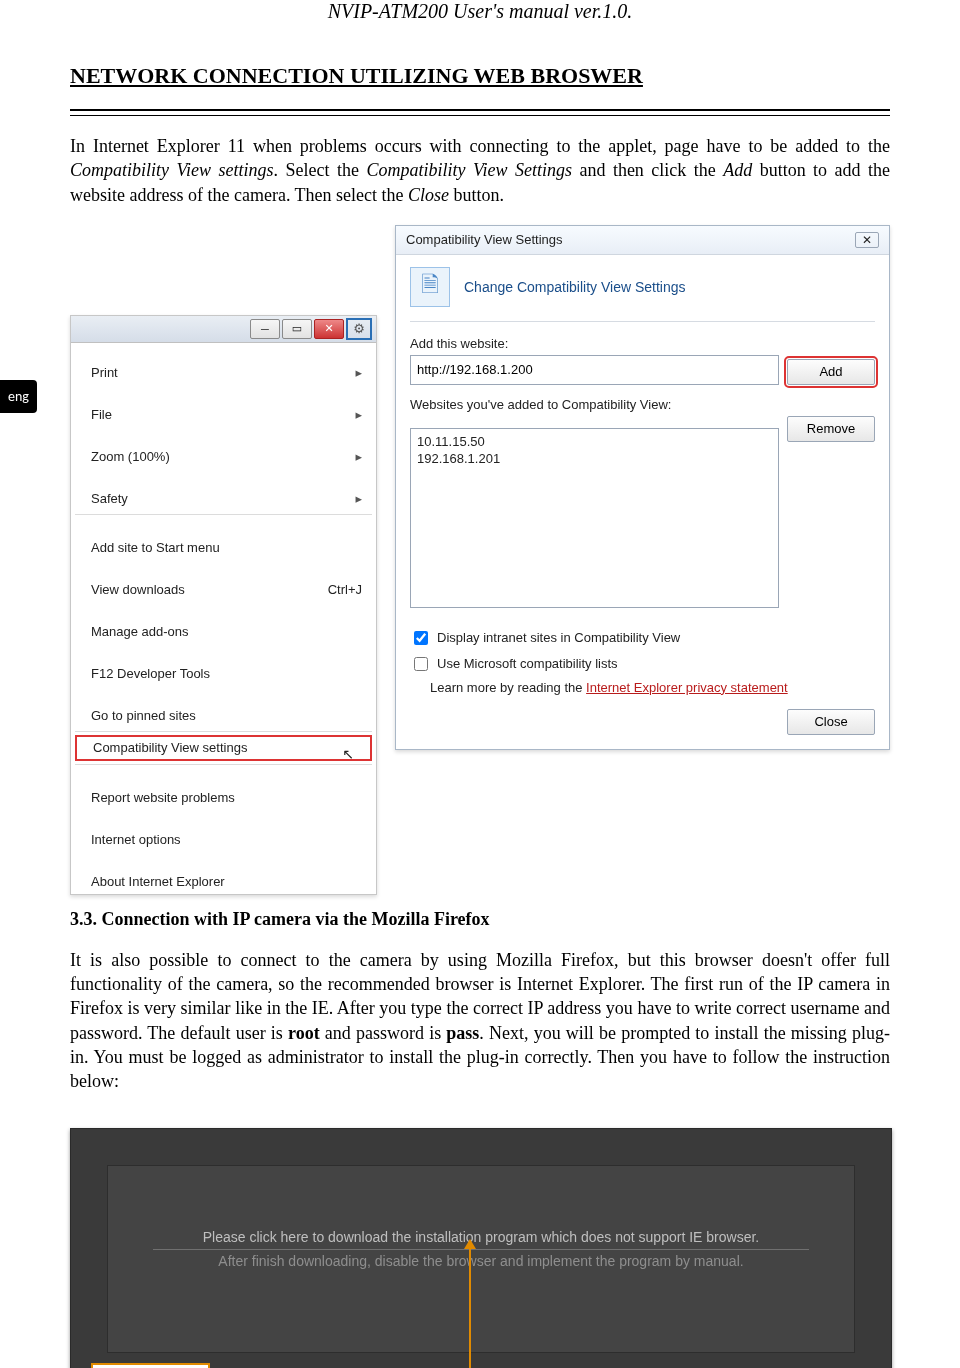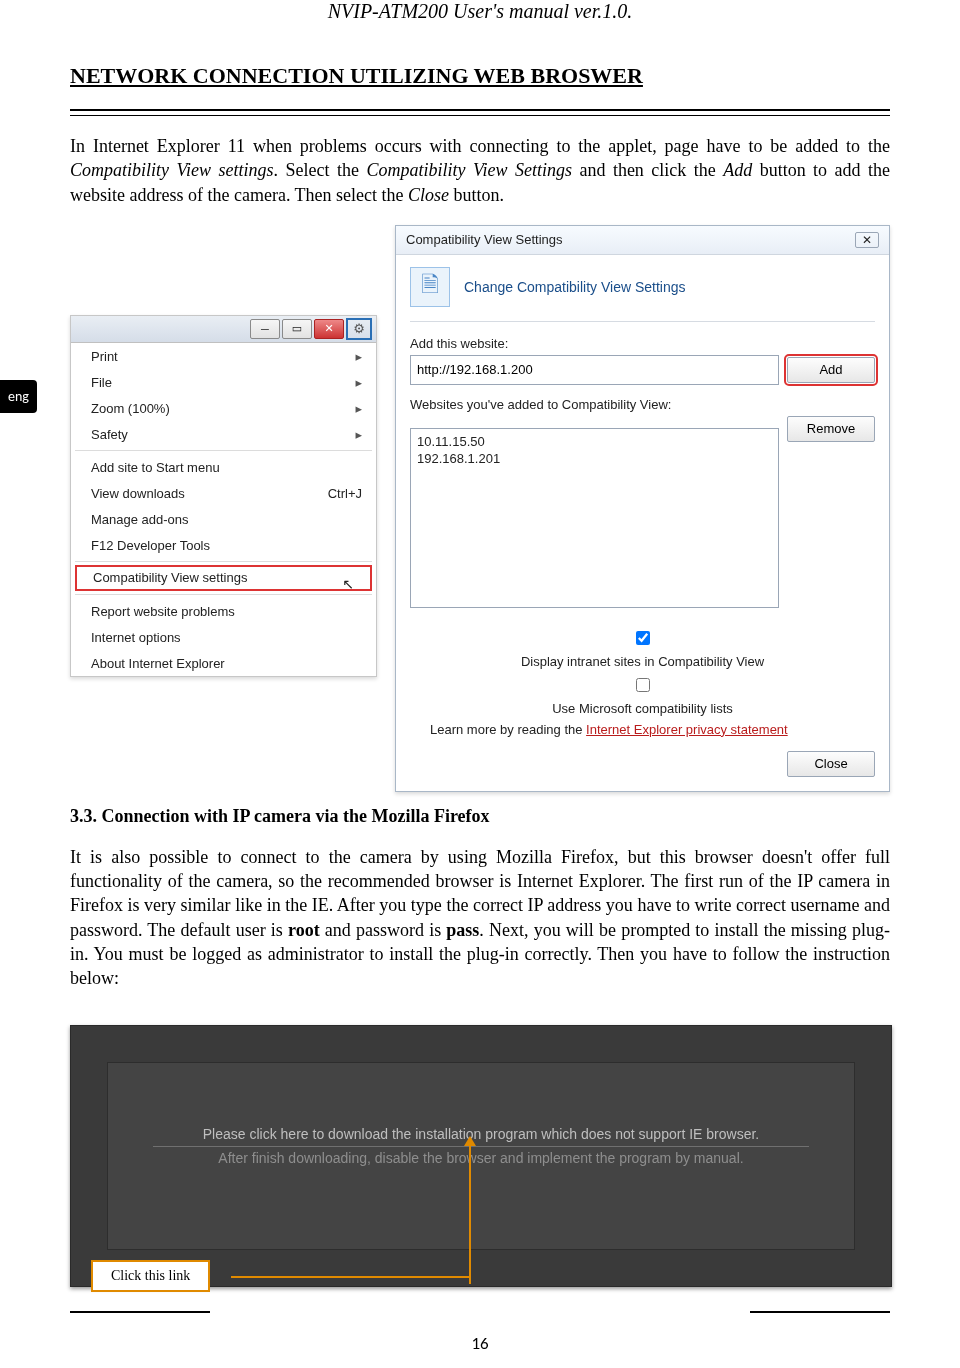--- a/index.html
+++ b/index.html
@@ -92,21 +92,21 @@
   .ie-menu .titlebar .gear {
     width: 22px; height: 18px;
     border: 2px solid #2a6fb5;
     margin-right: 4px;
     display:flex;align-items:center;justify-content:center;
     color:#555;
   }
   .ie-menu .row {
     display: flex;
     justify-content: space-between;
-    padding: 6px 14px 5px 20px;
+    padding: 22px 14px 5px 20px;
     align-items: center;
   }
   .ie-menu .row .arrow { color:#555; }
   .ie-menu .sep { border-top: 1px solid #dcdcdc; margin: 3px 4px; }
   .ie-menu .row.highlight {
     border: 2px solid #d33;
     margin: 0 4px;
     padding: 3px 10px 3px 16px;
   }
   .ie-menu .cursor { font-size: 14px; position: relative; top: 6px; left: -6px; }
@@ -133,34 +133,34 @@
   .compat .banner {
     display:flex; gap:14px; align-items:center;
     color:#1a4e8a; font-size: 14px; margin-bottom: 14px;
   }
   .compat .ico {
     width:38px;height:38px;border:1px solid #9cc2e8;background:#eaf3fb;
     display:flex;align-items:center;justify-content:center;color:#4a86c6;font-size:22px;
   }
   .compat hr { border:none;border-top:1px solid #d6dbe2; margin: 6px 0 14px; }
   .compat label { display:block; margin-bottom:4px; }
-  .compat .line { display:flex; gap:8px; align-items:center; }
+  .compat .line { display:flex; gap:8px; align-items:flex-end; }
   .compat input[type=text] {
     flex:1; height:24px; border:1px solid #9aa6b6; padding:2px 6px; font-family:inherit;font-size:13px;
   }
   .compat .wbtn {
     width:88px; height:26px; border:1px solid #9aa6b6; background:linear-gradient(#fdfdfd,#e7e7e7);
     border-radius:2px; font-family:inherit;font-size:13px;
   }
   .compat .wbtn.addbox { outline:2px solid #d33; outline-offset:1px; }
   .compat .listbox {
     border:1px solid #9aa6b6; height:170px; margin-top:12px; padding:4px 6px;
   }
   .compat .listbox div { padding:1px 0; }
-  .compat .cbx { display:flex; gap:6px; align-items:center; margin:6px 0;flex-direction:column; }
+  .compat .cbx { display:flex; gap:6px; align-items:center; margin:6px 0; }
   .compat .cbx input { width:14px;height:14px; }
   .compat a { color:#b91c1c; }
   .compat .footer { display:flex; justify-content:flex-end; }
   .sub-head {
     font-size: 18px;
     font-weight: bold;
     margin: 10px 0 8px 0;
   }
   
   .ff-mock {
@@ -294,20 +294,24 @@
       <div class="row">
           <span>View downloads</span>
           <span>Ctrl+J</span>
         </div>
       <div class="row">
           <span>Manage add-ons</span>
           <span></span>
         </div>
       <div class="row">
           <span>F12 Developer Tools</span>
+          <span></span>
+        </div>
+      <div class="row">
+          <span>Go to pinned sites</span>
           <span></span>
         </div>
       <div class="sep"></div>
       <div class="row highlight">
         <span>Compatibility View settings</span>
         <span class="cursor">↖</span>
       </div>
       <div class="sep"></div>
       <div class="row">
           <span>Report website problems</span>

